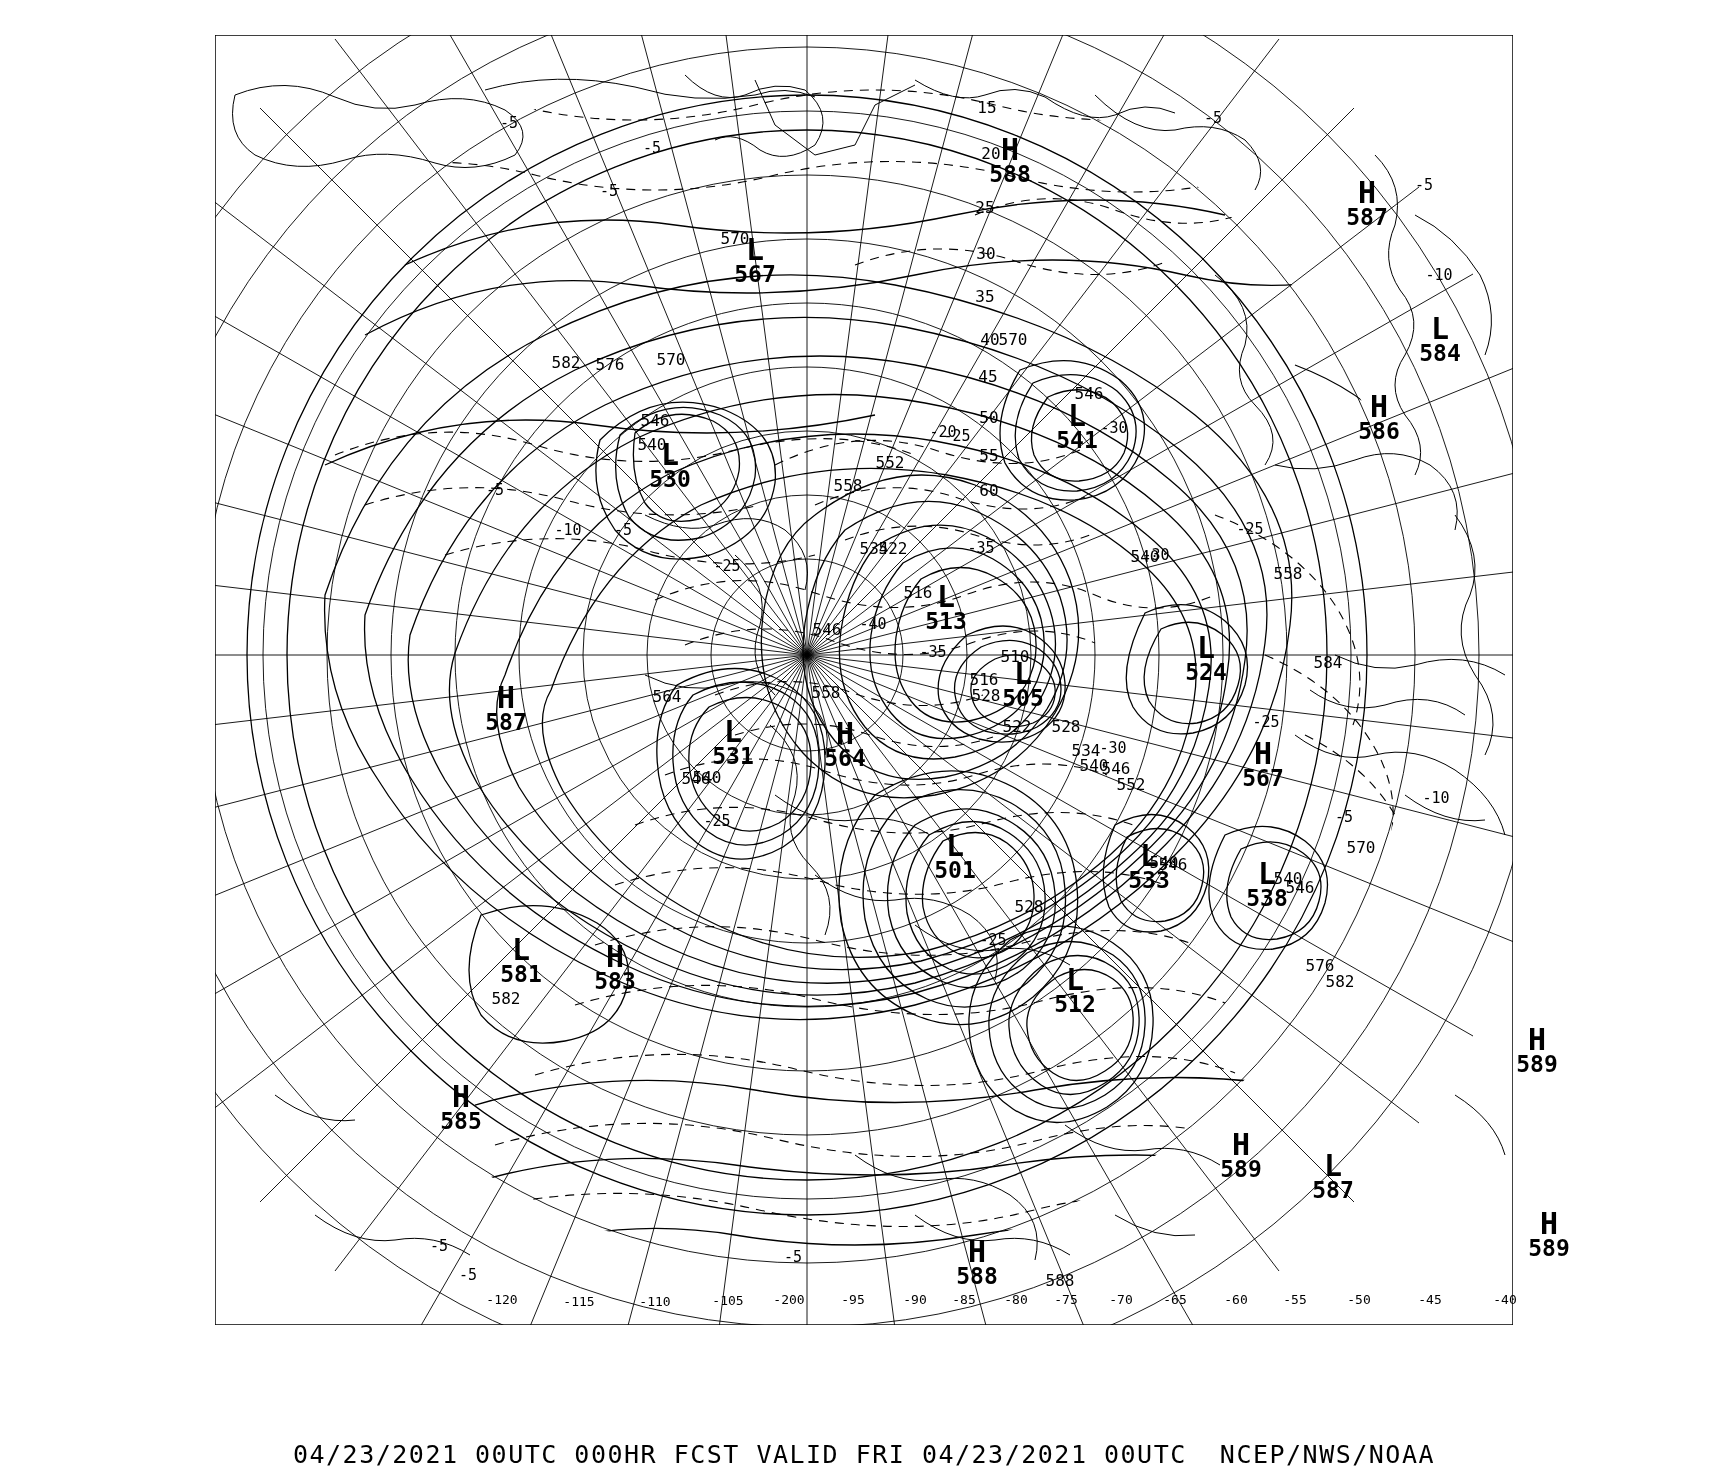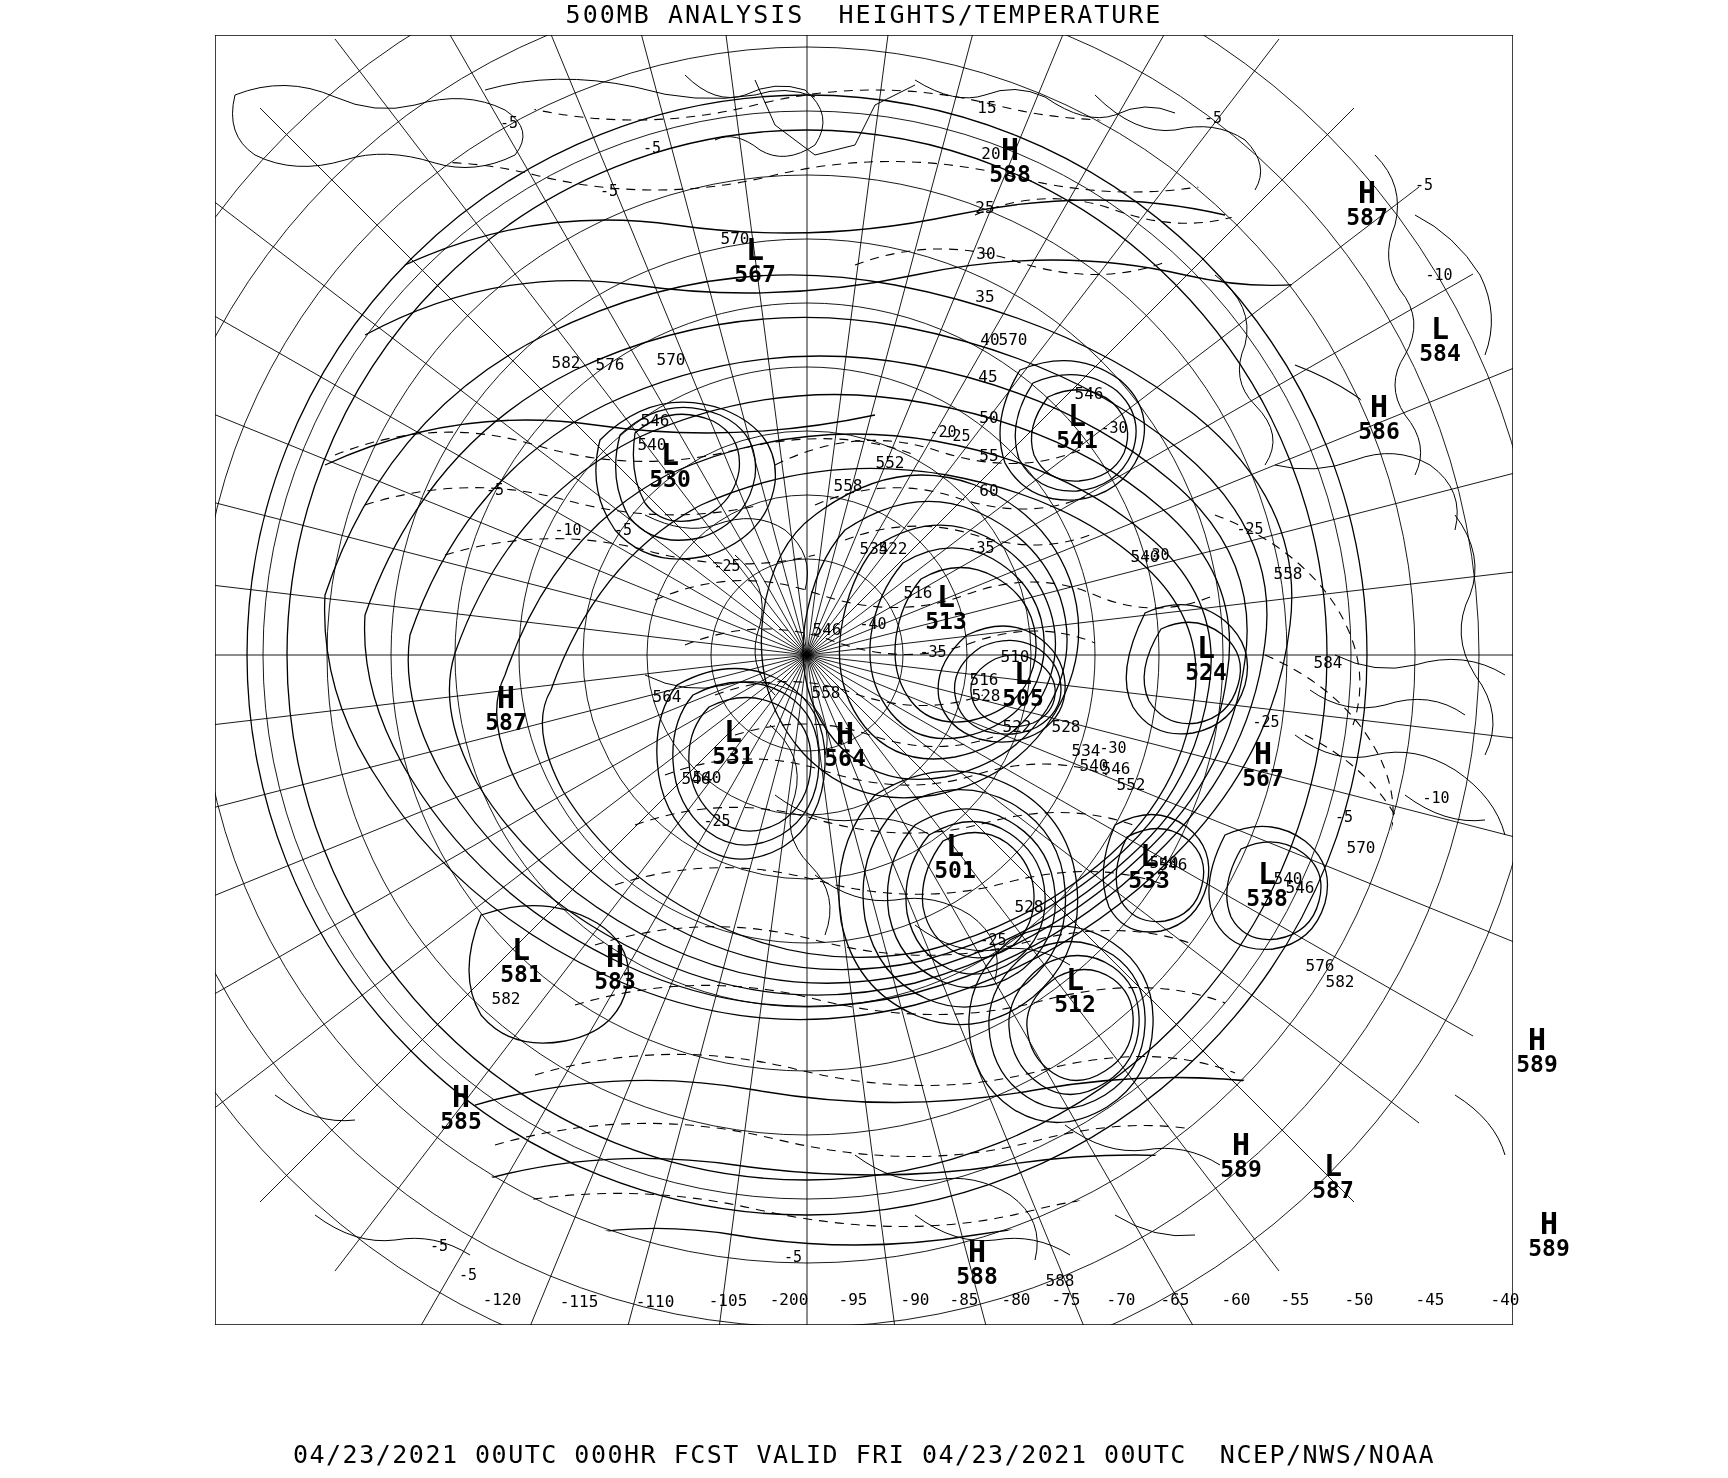--- a/index.html
+++ b/index.html
@@ -72,21 +72,21 @@
   .hl-marker .val {
     display: block;
     font-size: 23px;
     font-weight: bold;
     margin-top: -2px;
   }
   .lon-label {
     position: absolute;
     transform: translate(-50%, -50%);
     font-family: "DejaVu Sans Mono", monospace;
-    font-size: 16px;
+    font-size: 13px;
     font-weight: 500;
   }
   .ctr-label {
     position: absolute;
     transform: translate(-50%, -50%);
     font-family: "DejaVu Sans Mono", monospace;
     font-size: 16px;
     font-weight: 500;
   }
   .temp-label {
@@ -102,21 +102,20 @@
     font-family: "DejaVu Sans Mono", monospace;
     font-size: 16px;
     font-weight: 500;
   }
 </style>
 </head>
 <body>
 
 <div id="chart-root">
 
-  <div class="title">500MB ANALYSIS  HEIGHTS/TEMPERATURE</div>
 
   <div id="map-area">
     <svg id="map-svg" width="1298" height="1290" viewBox="0 0 1298 1290" xmlns="http://www.w3.org/2000/svg">
       <defs>
         <clipPath id="mapclip">
           <rect x="0" y="0" width="1298" height="1290"></rect>
         </clipPath>
         <clipPath id="circclip">
           <circle cx="592" cy="620" r="610"></circle>
         </clipPath>

